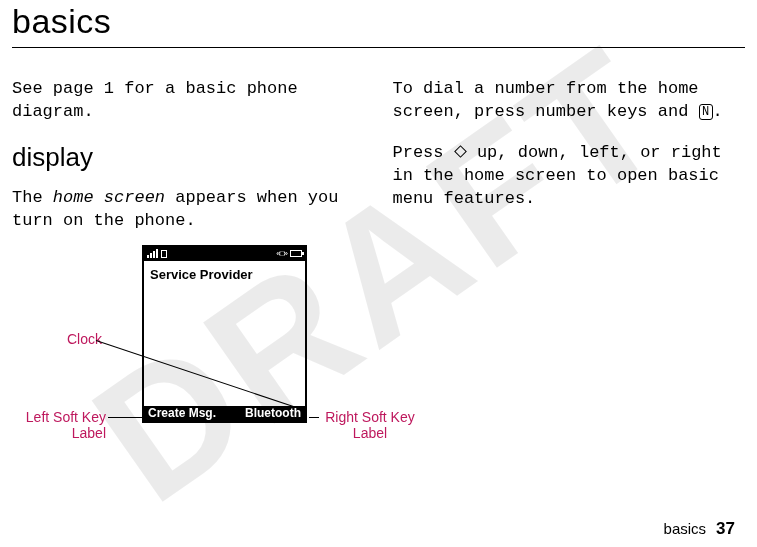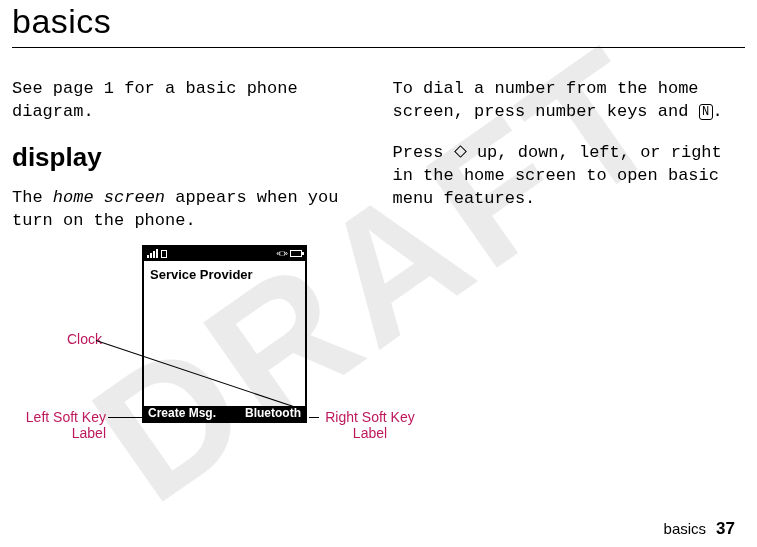--- a/index.html
+++ b/index.html
@@ -46,21 +46,21 @@
   }
   .col { flex: 1 1 0; }
   .para {
     font-size: 17px;
     line-height: 1.35;
     margin-bottom: 18px;
     font-family: Liberation Mono, monospace;
   }
   h2.sub {
     font-size: 26px;
-    font-weight: 700;
+    font-weight: 400;
     margin-bottom: 14px;
   }
   .ital { font-style: italic; }
   .bold { font-weight: 700; }
 
   
   .figwrap {
     position: relative;
     height: 230px;
     margin-top: -6px;

